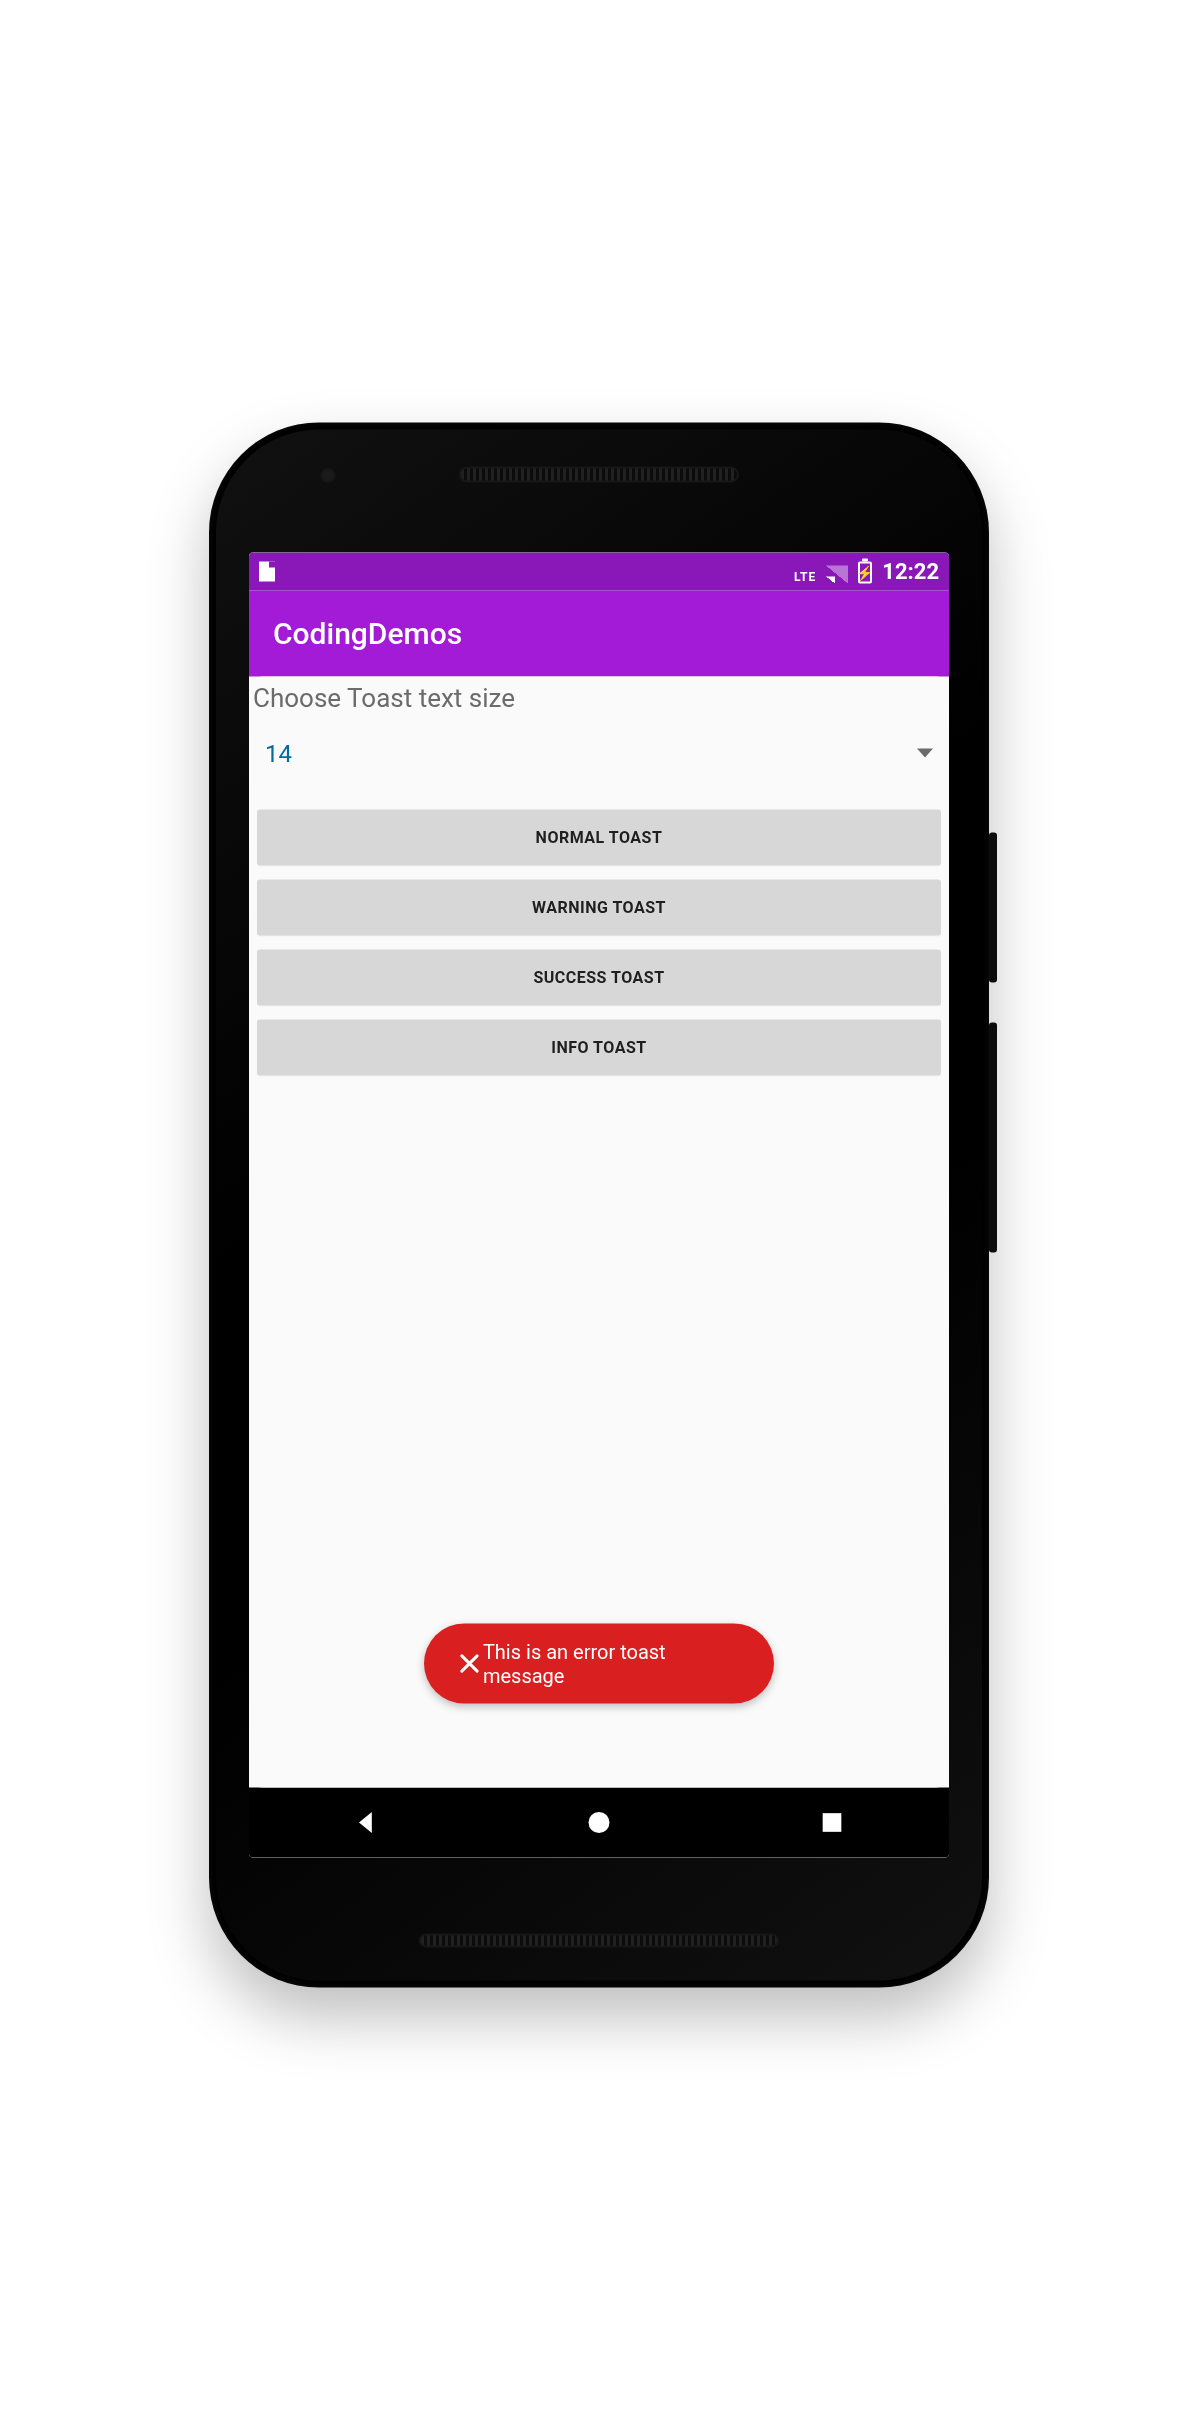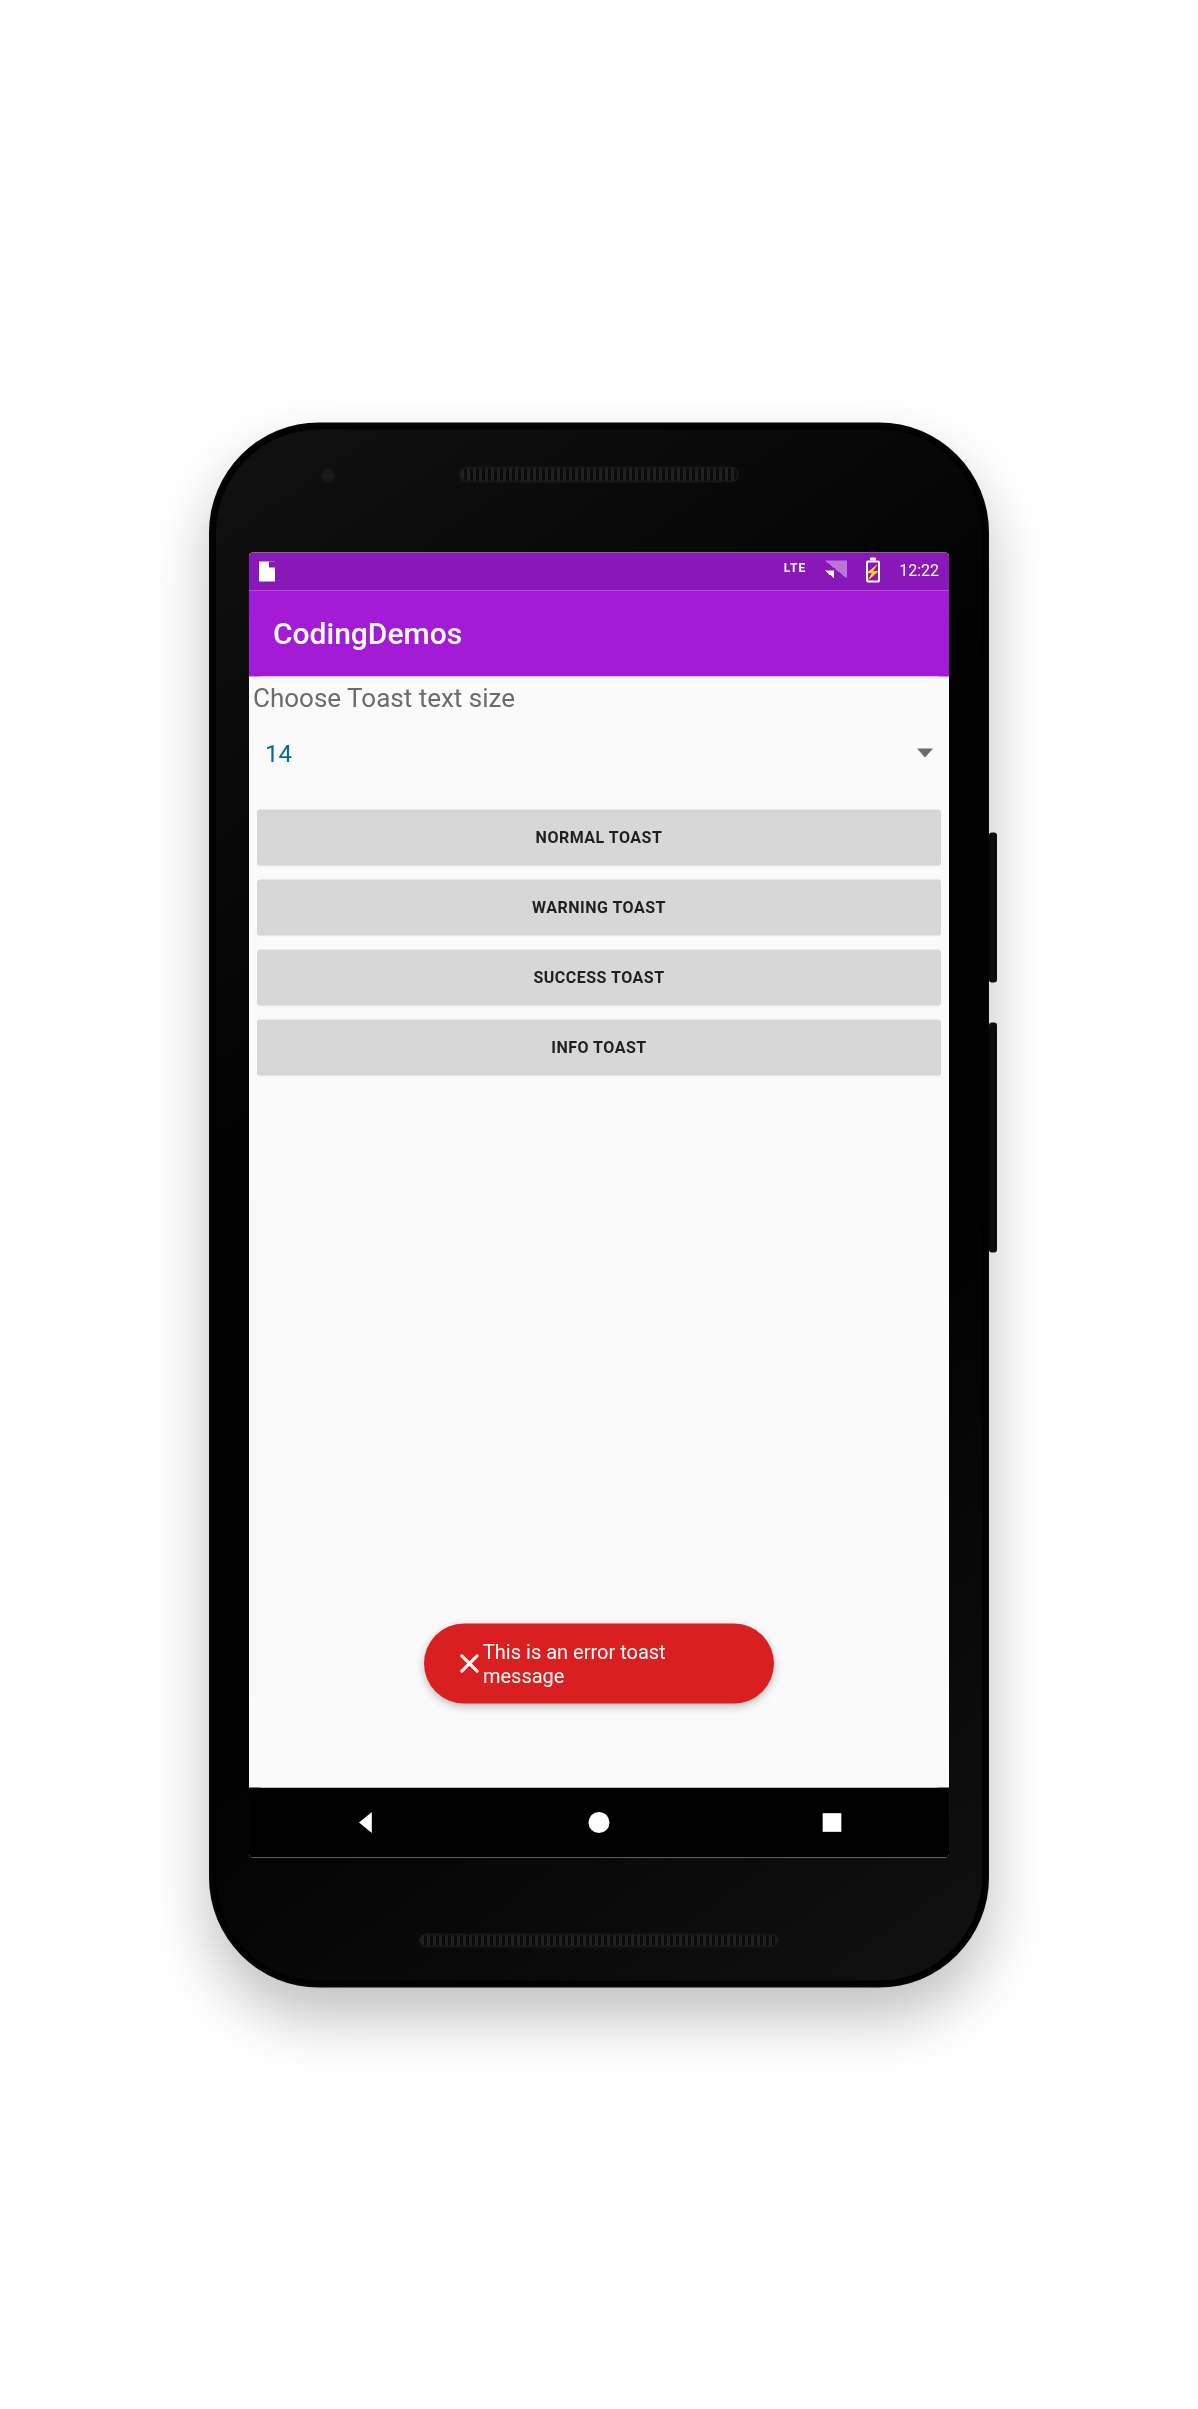--- a/index.html
+++ b/index.html
@@ -35,23 +35,23 @@
     position:absolute; top:130px; bottom:130px; left:40px; right:40px;
     background:#fafafa; border-radius:4px; overflow:hidden; display:flex; flex-direction:column;
   }
 
   
   .statusbar {
     height:38px; background:#8a18b8; color:#fff; display:flex; align-items:center; padding:0 10px;
     font-size:22px; position:relative;
   }
   .statusbar .left { display:flex; align-items:center; gap:8px; }
-  .statusbar .right { margin-left:auto; display:flex; align-items:flex-start; gap:19px; }
+  .statusbar .right { margin-left:auto; display:flex; align-items:flex-end; gap:10px; }
   .lte { font-size:12px; font-weight:700; letter-spacing:1px; }
-  .clock { font-size:16px; font-weight:400; }
+  .clock { font-size:22px; font-weight:700; }
 
   
   .sdcard { width:16px; height:20px; background:#fff; position:relative; }
   .sdcard::before { content:""; position:absolute; top:0; right:0; width:6px; height:6px; background:#8a18b8; }
 
   
   .signal { width:22px; height:18px; position:relative; }
   .signal::before { content:""; position:absolute; inset:0;
     background: linear-gradient(to top right, transparent 49.5%, rgba(255,255,255,.4) 50%); }
   .signal::after { content:""; position:absolute; left:0; bottom:0; width:40%; height:40%;

